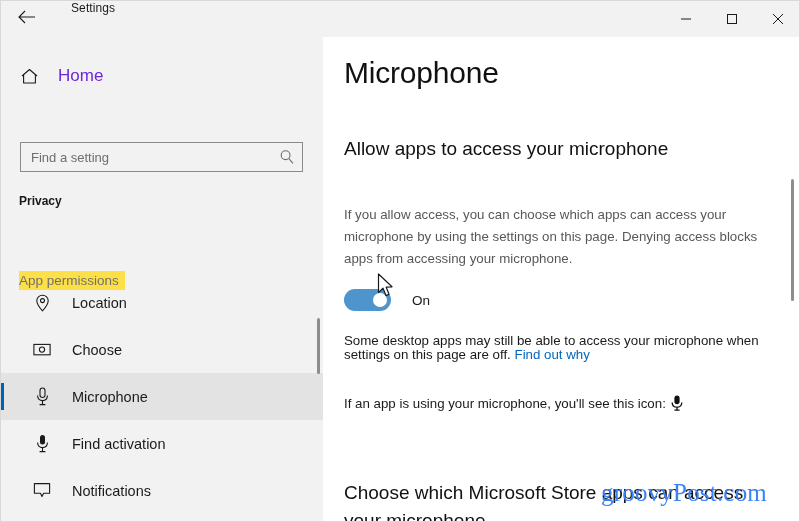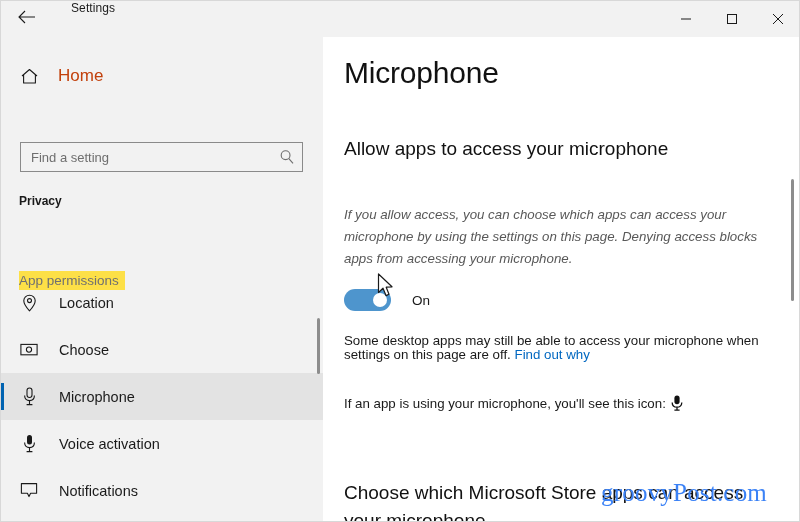--- a/index.html
+++ b/index.html
@@ -75,21 +75,21 @@
   .home-row {
     display: flex;
     align-items: center;
     position: absolute;
     left: 19px; top: 24px;
     height: 30px;
   }
   .home-icon { width: 22px; display: flex; align-items: center; }
   .home-label {
     font-size: 17px;
-    color: #c2410c;
+    color: #6d28d9;
     margin-left: 16px;
   }
   .search-wrap {
     position: absolute;
     left: 19px; top: 105px;
     width: 283px;
     height: 30px;
     background: #f2f2f2;
     border: 1px solid #8a8a8a;
     box-sizing: border-box;
@@ -142,21 +142,21 @@
   .nav-list {
     position: absolute;
     left: 0; top: 14px;
     width: 322px;
   }
   .nav-item {
     position: relative;
     height: 47px;
     display: flex;
     align-items: center;
-    padding-left: 18px;
+    padding-left: 31px;
     box-sizing: border-box;
   }
   .nav-item.selected { background: #e3e3e3; }
   .nav-item.selected::before {
     content: "";
     position: absolute;
     left: 0; top: 10px;
     width: 3px;
     height: 27px;
     background: #0063b1;
@@ -209,21 +209,21 @@
     color: #111;
   }
   .body-text {
     position: absolute;
     left: 21px;
     width: 432px;
     font-size: 13.3px;
     line-height: 22px;
     color: #585858;
   }
-  #desc1 { top: 167px; font-style: italic; }
+  #desc1 { top: 167px; }
   .body-dark {
     position: absolute;
     left: 21px;
     width: 435px;
     font-size: 13.3px;
     line-height: 14px;
     color: #1a1a1a;
   }
   #desc2 { top: 297px; }
   #desc3 { top: 358px; }
@@ -395,21 +395,21 @@
         </div>
 
         <div class="nav-item">
           <span class="nav-ico">
             <svg width="15" height="19" viewBox="0 0 15 19">
               <rect x="5" y="1" width="5" height="9.5" rx="2.5" fill="#1a1a1a"></rect>
               <path d="M2.6 8.6 C2.6 12 4.8 13.6 7.5 13.6 C10.2 13.6 12.4 12 12.4 8.6" fill="none" stroke="#1a1a1a" stroke-width="1.1"></path>
               <path d="M7.5 13.6 V17.6 M4.6 17.6 H10.4" stroke="#1a1a1a" stroke-width="1.1"></path>
             </svg>
           </span>
-          <span class="nav-label">Voice activation</span>
+          <span class="nav-label">Find activation</span>
         </div>
 
         <div class="nav-item">
           <span class="nav-ico">
             <svg width="18" height="17" viewBox="0 0 18 17">
               <path d="M1.4 1.6 H16.6 V11.2 H10.6 L9 14.6 L7.4 11.2 H1.4 Z" fill="none" stroke="#1a1a1a" stroke-width="1.1" stroke-linejoin="round"></path>
             </svg>
           </span>
           <span class="nav-label">Notifications</span>
         </div>

